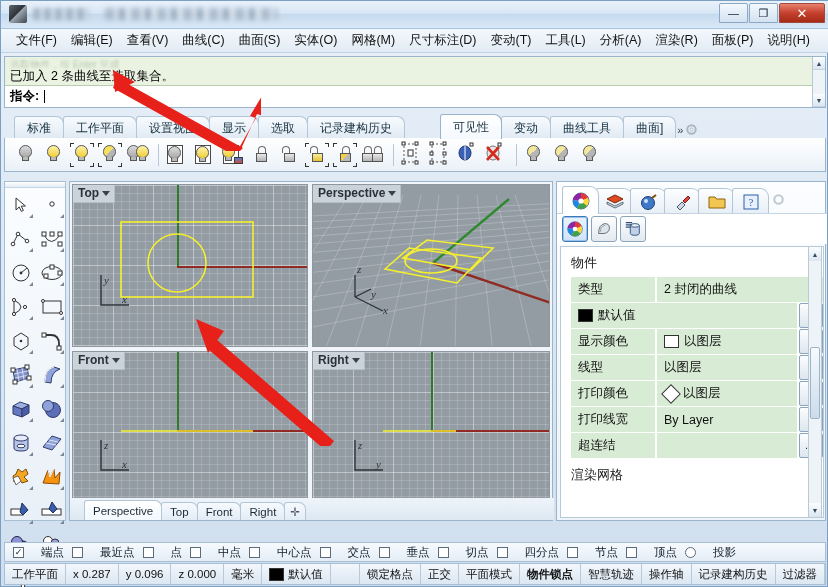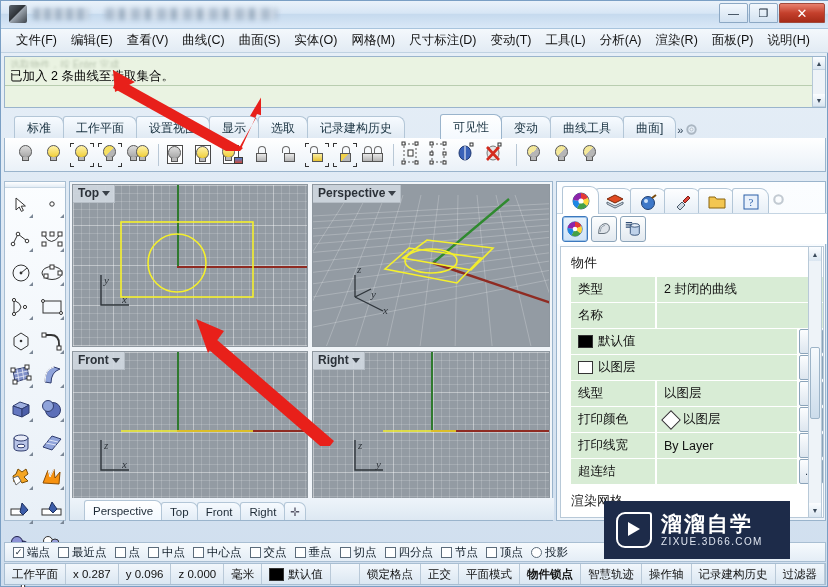--- a/index.html
+++ b/index.html
@@ -308,21 +308,21 @@
     background:linear-gradient(#f6fafd,#ccdceb); border:1px solid #9db4c8; border-radius:2px;
   }
 
   
   .osnapbar {
     position:absolute; left:3px; top:541px; width:822px; height:20px;
     background:linear-gradient(#f6fafd,#e4edf6);
     border:1px solid #a8bed2;
     display:flex; align-items:center; padding-left:4px; gap:0px;
   }
-  .osnap { display:flex; align-items:center; gap:3px; padding:0 4px; font-size:11.5px; color:#0d1a26; white-space:nowrap; }
+  .osnap { display:flex; align-items:center; gap:17px; padding:0 4px; font-size:11.5px; color:#0d1a26; white-space:nowrap; }
   .cb { width:11px; height:11px; border:1px solid #5b6b7a; background:#fff; display:flex; align-items:center; justify-content:center; }
   .cb.checked::after { content:"✓"; font-size:9px; color:#123; line-height:1; }
   .rb { width:11px; height:11px; border:1px solid #5b6b7a; border-radius:50%; background:#fff; }
 
   
   .statusbar {
     position:absolute; left:3px; top:562px; width:822px; height:22px;
     background:linear-gradient(#f2f7fc,#dbe7f2);
     border:1px solid #a8bed2;
     display:flex; align-items:stretch; font-size:11.5px; color:#111;
@@ -384,20 +384,24 @@
     <div class="menu-item">分析(A)</div>
     <div class="menu-item">渲染(R)</div>
     <div class="menu-item">面板(P)</div>
     <div class="menu-item">说明(H)</div>
   </div>
 
   <div class="cmdarea">
     <div class="cmd-history">
       <div class="cmd-line-faint">选取物件，按 Enter 完成</div>
       <div class="cmd-line">已加入 2 条曲线至选取集合。</div>
+    </div>
+    <div class="cmd-prompt">
+      <b>指令:</b>
+      <div class="cmd-caret"></div>
     </div>
     <div class="cmd-scroll">
       <div class="arr">▲</div>
       <div style="height:24px"></div>
       <div class="arr">▼</div>
     </div>
   </div>
 
   <div class="tabstrip">
     <div class="tab">标准</div>
@@ -985,34 +989,31 @@
     </div>
 
     <div class="pbody">
       <div class="sec-head">物件</div>
 
       <div class="prow">
         <div class="k">类型</div>
         <div class="v">2 封闭的曲线</div>
       </div>
 
-      <div class="prow">
-        <div class="k">名称</div>
-        <div class="v"></div>
-      </div>
 
       <div class="prow">
         <div class="v">
           <span class="sw black"></span>
           <span>默认值</span>
         </div>
         <div class="ddbtn">▼</div>
       </div>
 
       <div class="prow">
+        <div class="k">显示颜色</div>
         <div class="v">
           <span class="sw empty"></span>
           <span>以图层</span>
         </div>
         <div class="ddbtn">▼</div>
       </div>
 
       <div class="prow">
         <div class="k">线型</div>
         <div class="v">以图层</div>
@@ -1115,27 +1116,20 @@
     <div class="st-cell">锁定格点</div>
     <div class="st-cell">正交</div>
     <div class="st-cell">平面模式</div>
     <div class="st-cell" style="font-weight:bold">物件锁点</div>
     <div class="st-cell">智慧轨迹</div>
     <div class="st-cell">操作轴</div>
     <div class="st-cell">记录建构历史</div>
     <div class="st-cell">过滤器</div>
   </div>
 
-  <div class="watermark">
-    <div class="wm-logo"></div>
-    <div class="wm-tx">
-      <div class="cn">溜溜自学</div>
-      <div class="en">ZIXUE.3D66.COM</div>
-    </div>
-  </div>
 
   <svg class="arrow" style="left:110px; top:55px;" width="150" height="95">
     <path d="M128 92 L145 62 L139 60 L152 38 L152 60 L146 58 L130 93 Z" fill="#e8201a"></path>
     <path d="M6 22 L132 92 L124 100 L2 32 Z" fill="#e8201a"></path>
     <path d="M2 14 L24 26 L4 36 Z" fill="#e8201a"></path>
   </svg>
 
   <svg class="arrow" style="left:185px; top:300px;" width="155" height="145">
     <path d="M148 140 L30 38 L22 48 L140 150 Z" fill="#e8201a"></path>
     <path d="M10 18 L38 30 L22 52 Z" fill="#e8201a"></path>

